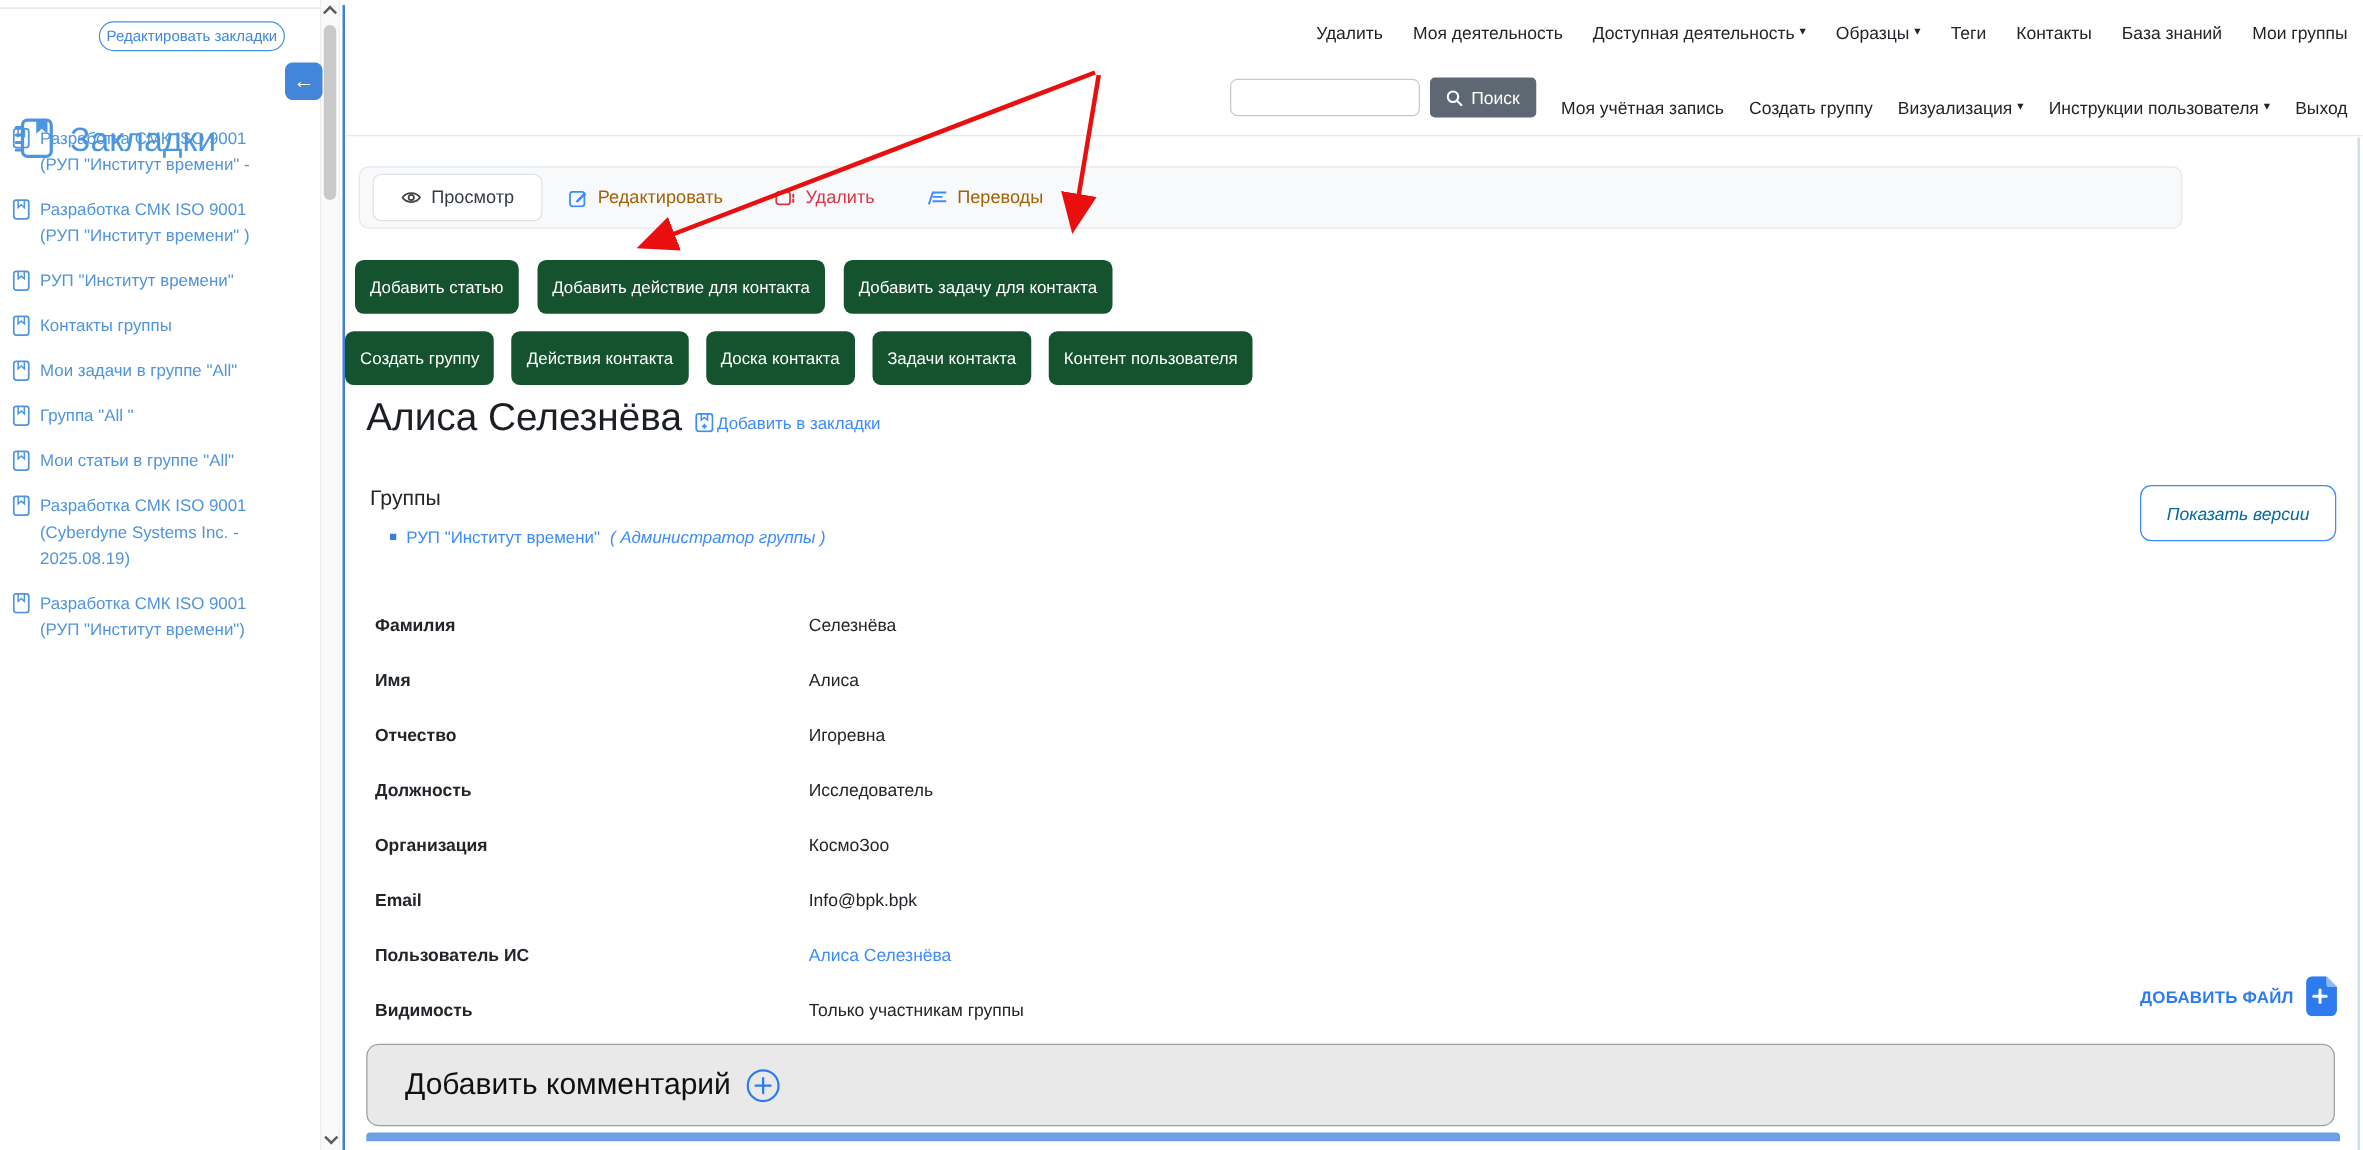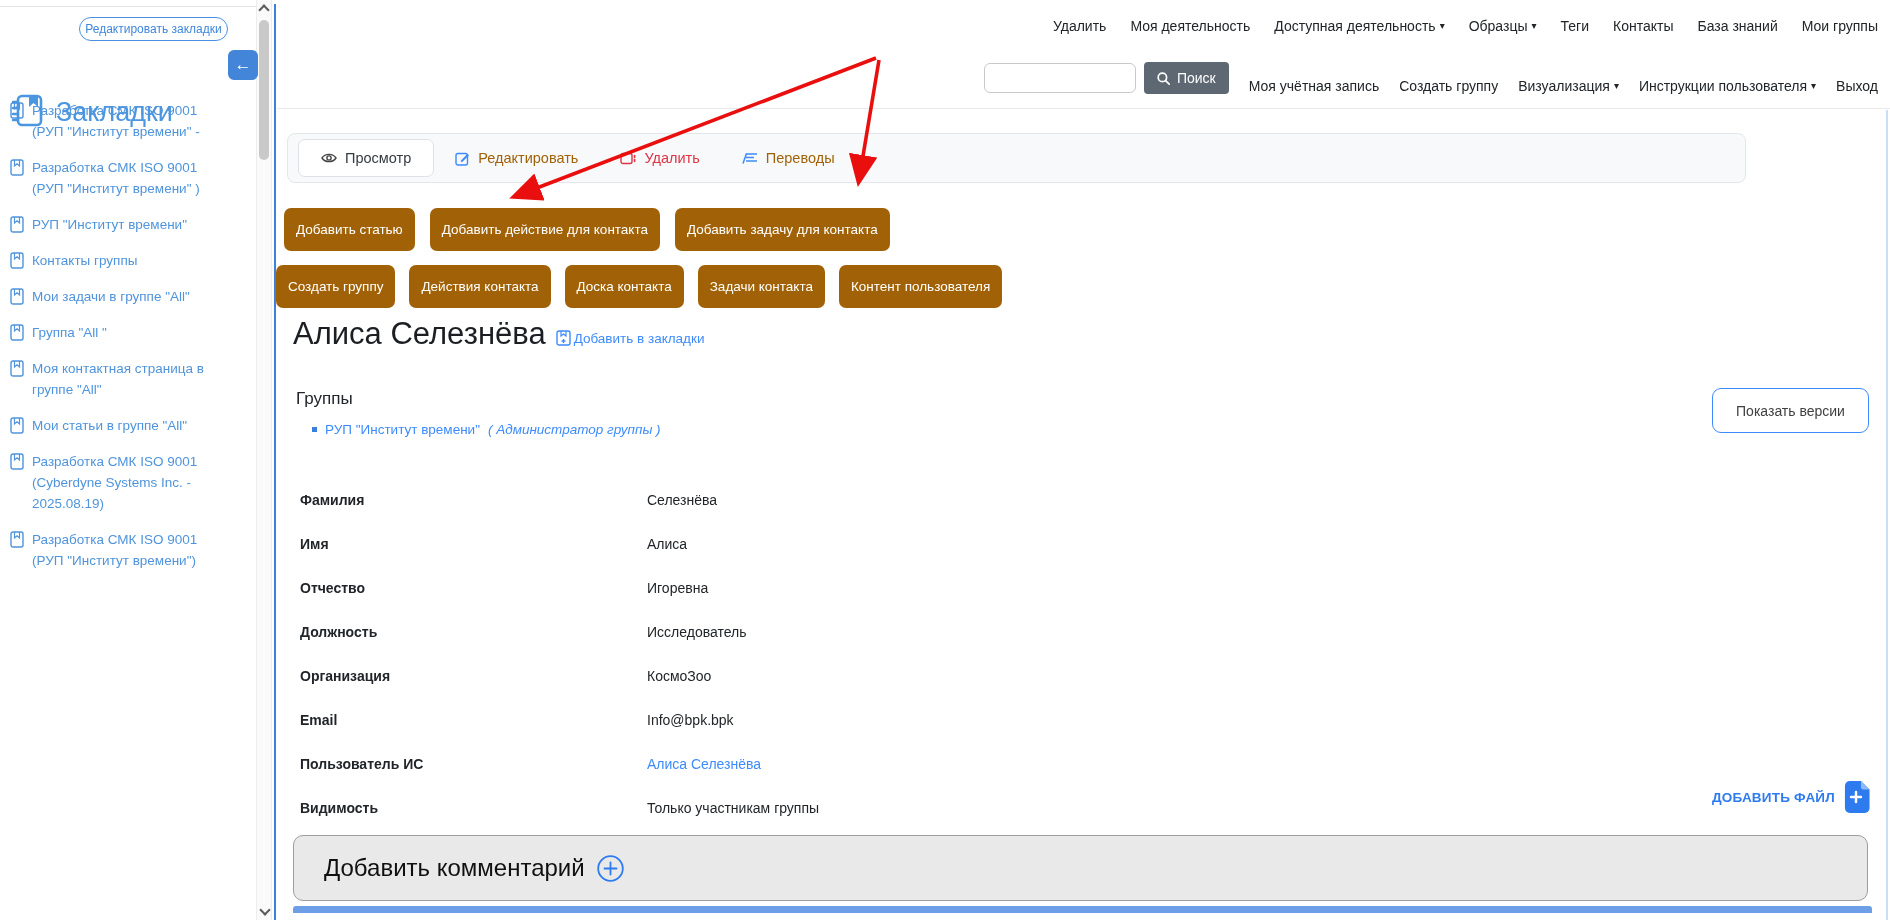--- a/index.html
+++ b/index.html
@@ -66,40 +66,40 @@
   }
   .tab-edit, .tab-translate { color:#3d8bfd; }
   .tab-edit a, .tab-translate a { color:#a16207; }
   .tab-delete { color:#dc3545; }
   .tab-delete a { color:#dc3545; }
 
   
   .actions-row1 { position:absolute; left:284px; top:208px; display:flex; gap:15px; }
   .actions-row2 { position:absolute; left:276px; top:265px; display:flex; gap:14px; }
   .abtn {
-    background:#a16207; color:#fff; font-size:13.5px; border:none; cursor:pointer;
+    background:#14532d; color:#fff; font-size:13.5px; border:none; cursor:pointer;
     border-radius:7px; padding:0 12px; height:43px; display:flex; align-items:center; white-space:nowrap;
   }
 
   
   .title-row { position:absolute; left:293px; top:314px; display:flex; align-items:flex-end; gap:10px; }
   .page-title { font-size:31px; font-weight:400; color:#1b1f23; line-height:40px; }
   .add-bm-link { display:flex; align-items:center; gap:3px; color:#3d8bfd; font-size:13.5px; margin-bottom:8px; }
 
   .groups-block { position:absolute; left:296px; top:389px; }
   .groups-heading { font-size:17px; color:#212529; font-weight:400; }
   .group-item { display:flex; align-items:center; gap:8px; margin:13px 0 0 16px; font-size:13.5px; }
   .group-bullet { width:5px; height:5px; background:#3c7edd; }
   .group-link { color:#3d8bfd; }
   .group-role { color:#3d8bfd; font-style:italic; }
 
   .versions-btn {
     position:absolute; left:1712px; top:388px; width:157px; height:45px;
     background:#fff; border:1.5px solid #3d8bfd; border-radius:9px;
-    color:#404040; font-size:14px; display:flex; align-items:center; justify-content:center; cursor:pointer;
+    color:#0369a1; font-size:14px; display:flex; align-items:center; justify-content:center; cursor:pointer;font-style:italic;
   }
 
   .fields { position:absolute; left:300px; top:478px; width:1200px; }
   .frow { display:grid; grid-template-columns:347px auto; height:44px; align-items:center; font-size:14px; }
   .flabel { font-weight:bold; color:#212529; }
   .fvalue { color:#212529; }
   .fvalue a { color:#3d8bfd; }
 
   .add-file { position:absolute; left:1712px; top:781px; display:flex; align-items:center; gap:6px; color:#2e7bf0; }
   .add-file-label { font-size:13.5px; font-weight:bold; color:#2e7bf0; letter-spacing:.2px; }
@@ -170,27 +170,20 @@
           <path d="M4.5 1 v6 l2.5 -2.2 2.5 2.2 V1" stroke="#4f94dc" stroke-width="1.2" fill="none"></path>
         </svg>
       <a>Мои задачи в группе "All"</a>
     </div>
     <div class="sb-item">
       <svg width="14" height="17" viewBox="0 0 14 17" fill="none">
           <rect x="1" y="1" width="12" height="15" rx="2" stroke="#4f94dc" stroke-width="1.4"></rect>
           <path d="M4.5 1 v6 l2.5 -2.2 2.5 2.2 V1" stroke="#4f94dc" stroke-width="1.2" fill="none"></path>
         </svg>
       <a>Группа "All "</a>
-    </div>
-    <div class="sb-item">
-      <svg width="14" height="17" viewBox="0 0 14 17" fill="none">
-          <rect x="1" y="1" width="12" height="15" rx="2" stroke="#4f94dc" stroke-width="1.4"></rect>
-          <path d="M4.5 1 v6 l2.5 -2.2 2.5 2.2 V1" stroke="#4f94dc" stroke-width="1.2" fill="none"></path>
-        </svg>
-      <a>Моя контактная страница в группе "All"</a>
     </div>
     <div class="sb-item">
       <svg width="14" height="17" viewBox="0 0 14 17" fill="none">
           <rect x="1" y="1" width="12" height="15" rx="2" stroke="#4f94dc" stroke-width="1.4"></rect>
           <path d="M4.5 1 v6 l2.5 -2.2 2.5 2.2 V1" stroke="#4f94dc" stroke-width="1.2" fill="none"></path>
         </svg>
       <a>Мои статьи в группе "All"</a>
     </div>
     <div class="sb-item">
       <svg width="14" height="17" viewBox="0 0 14 17" fill="none">

